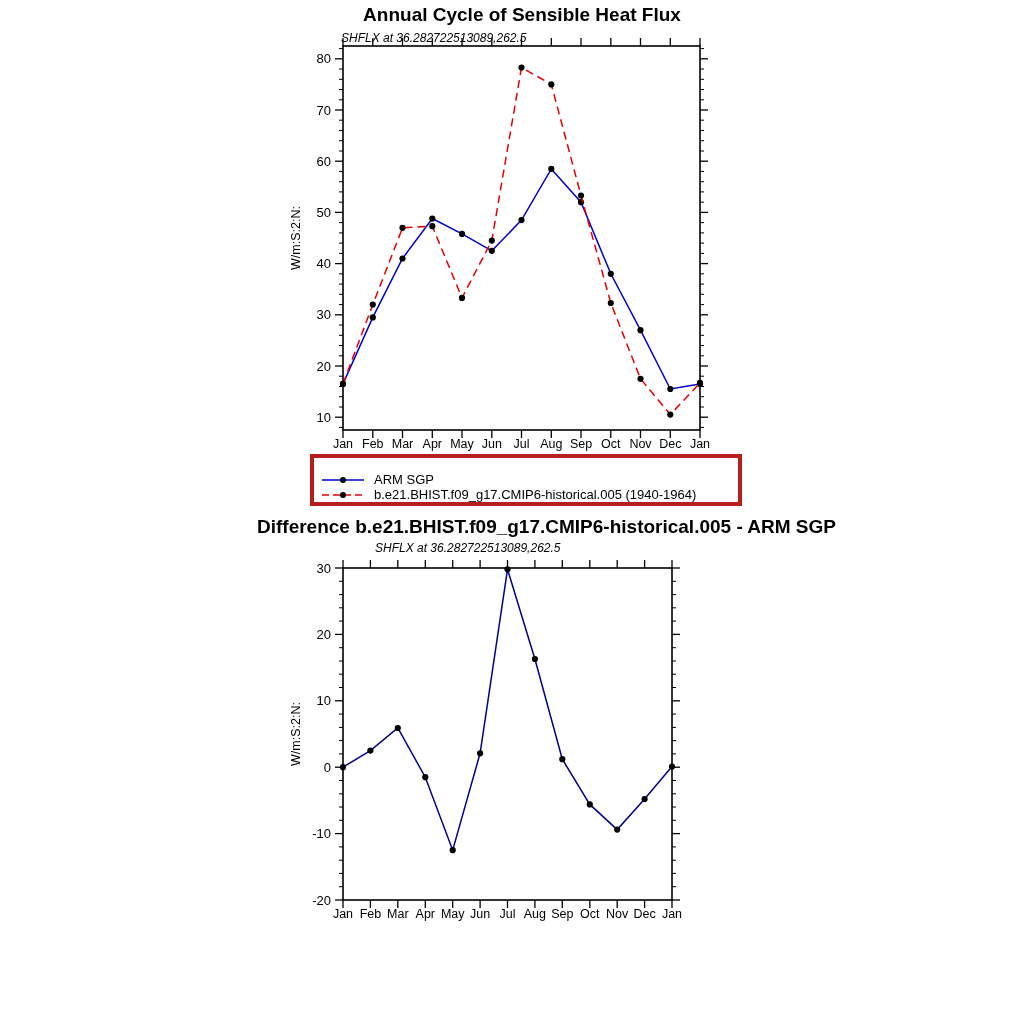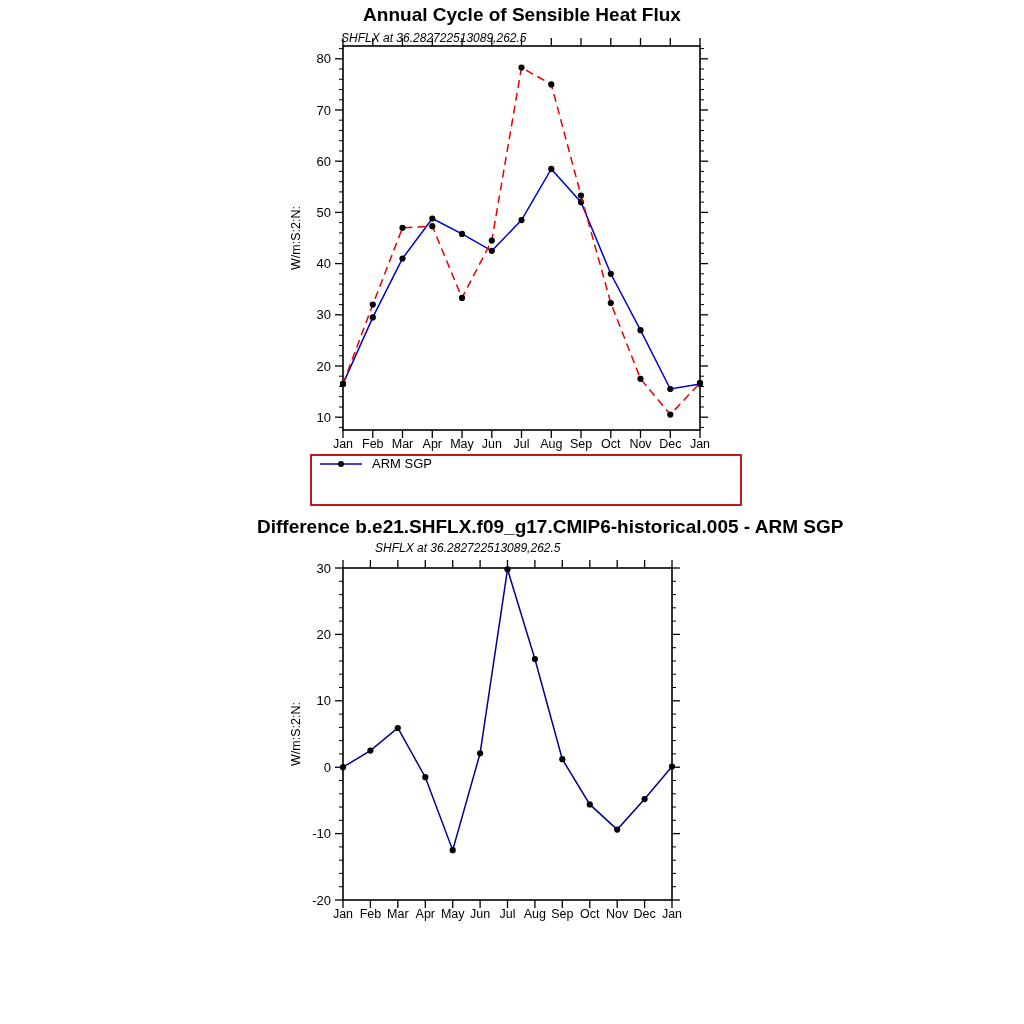--- a/index.html
+++ b/index.html
@@ -11,22 +11,22 @@
   .top-title{left:272px;top:4px;}
   .bottom-title{left:257px;top:516px;}
   .subtitle{position:absolute;font-size:12px;white-space:nowrap;font-style:italic;}
   .top-subtitle{left:341px;top:31px;}
   .bottom-subtitle{left:375px;top:541px;}
   .ylabel{position:absolute;font-size:12.5px;white-space:nowrap;
           transform:translate(-50%,-50%) rotate(-90deg);}
   .top-ylabel{left:296px;top:238px;}
   .bottom-ylabel{left:296px;top:734px;}
   .legend{position:absolute;left:310px;top:454px;width:432px;height:52px;
-          border:2px solid #b91c1c;box-sizing:border-box;background:#fff;
-          display:flex;flex-direction:column;justify-content:space-between;}
+          border:4px solid #b91c1c;box-sizing:border-box;background:#fff;
+          display:flex;flex-direction:column;justify-content:flex-end;}
   .legend-row{display:flex;align-items:center;gap:8px;padding-left:6px;font-size:13px;white-space:nowrap;}
   .legend-sample{flex:0 0 auto;}
   .legend-sample line{stroke-width:1.5;}
   .legend-sample line.dashed{stroke-dasharray:7 4;}
 </style>
 </head>
 <body>
 
 <div class="page">
 
@@ -302,19 +302,26 @@
   <div class="ylabel top-ylabel">W/m:S:2:N:</div>
 
   <div class="legend">
     <div class="legend-row">
       <svg class="legend-sample" width="46" height="12">
         <line x1="2" y1="6" x2="44" y2="6" stroke="#0000cd"></line>
         <circle cx="23" cy="6" r="3" fill="#000000"></circle>
       </svg>
       <span class="legend-label">ARM SGP</span>
     </div>
+    <div class="legend-row">
+      <svg class="legend-sample" width="46" height="12">
+        <line class="dashed" x1="2" y1="6" x2="44" y2="6" stroke="#e60000"></line>
+        <circle cx="23" cy="6" r="3" fill="#000000"></circle>
+      </svg>
+      <span class="legend-label">b.e21.BHIST.f09_g17.CMIP6-historical.005 (1940-1964)</span>
+    </div>
   </div>
 
-  <div class="title bottom-title">Difference b.e21.SHFLX.f09_g17.CMIP6-historical.005 - ARM SGP</div>
+  <div class="title bottom-title">Difference b.e21.BHIST.f09_g17.CMIP6-historical.005 - ARM SGP</div>
   <div class="subtitle bottom-subtitle">SHFLX at 36.282722513089,262.5</div>
   <div class="ylabel bottom-ylabel">W/m:S:2:N:</div>
 
 </div>
 
 </body></html>

